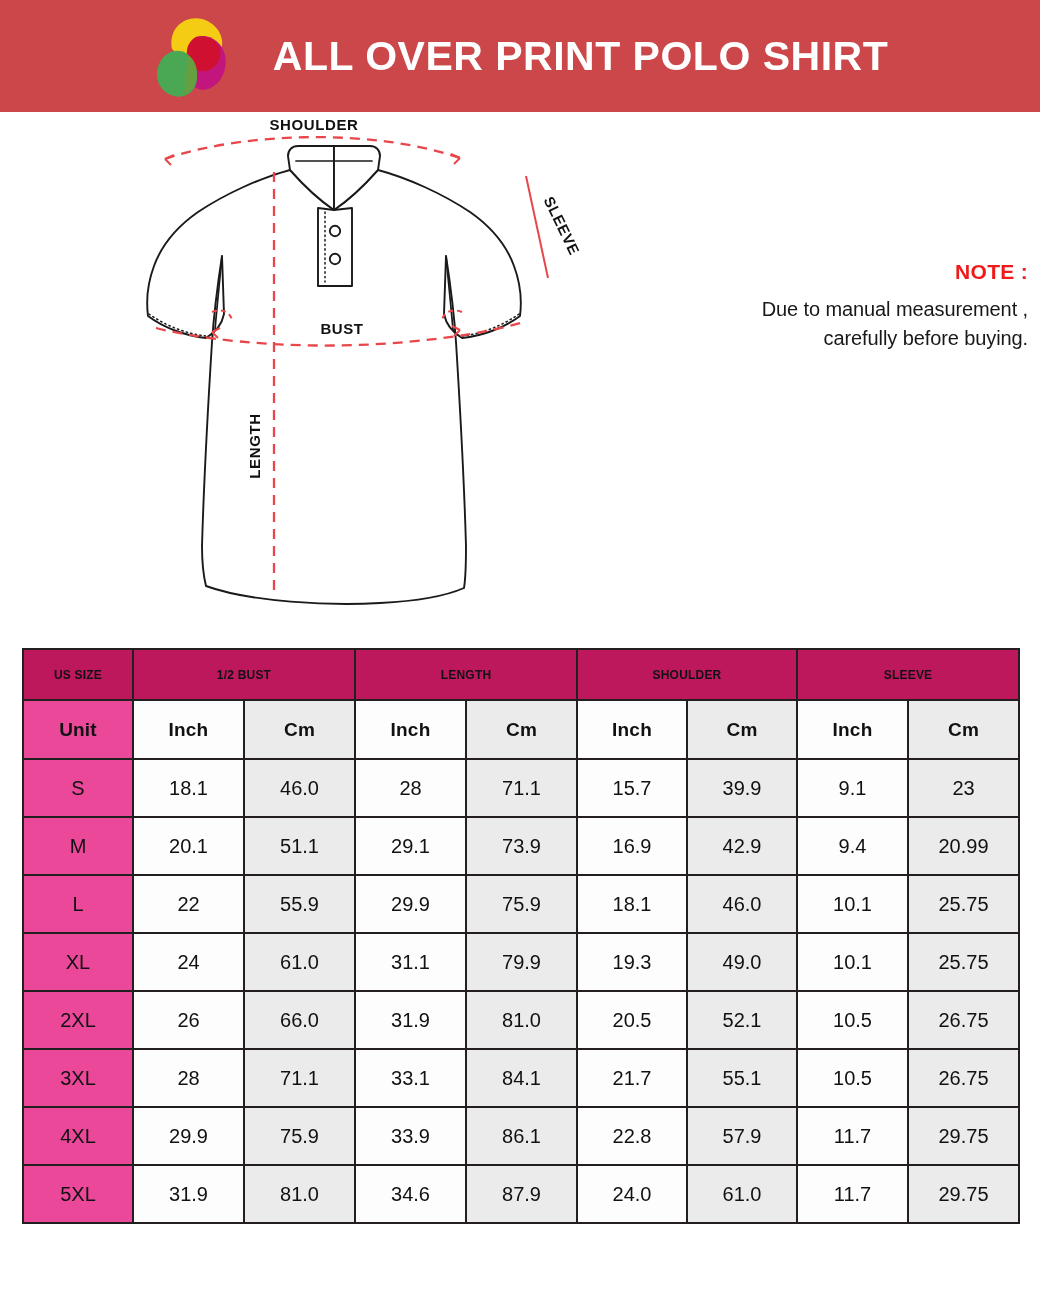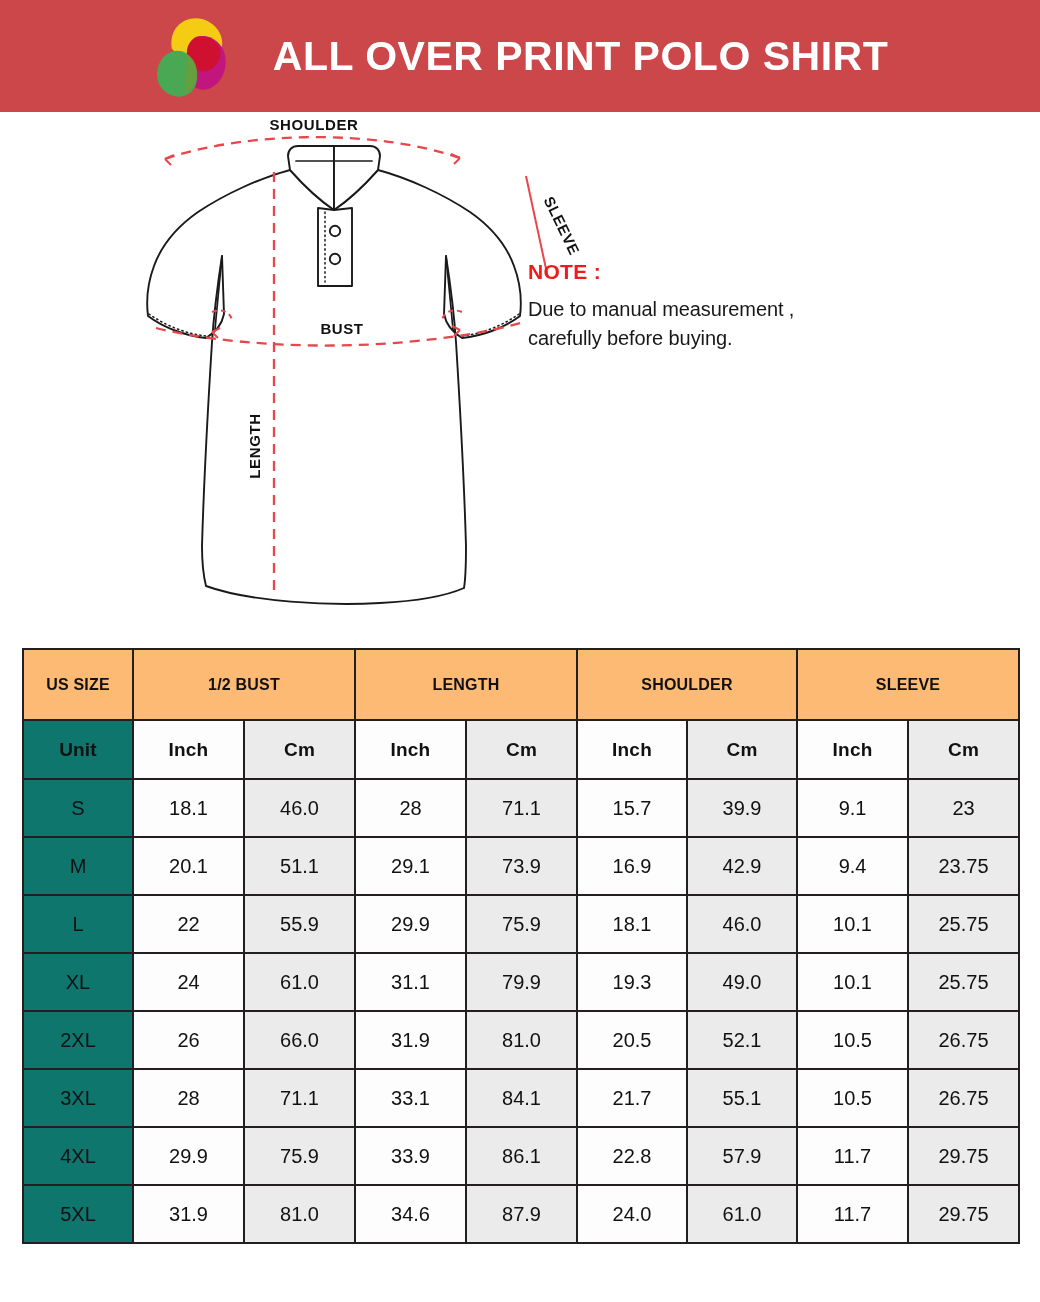--- a/index.html
+++ b/index.html
@@ -47,24 +47,24 @@
     position: absolute;
     left: 130px;
     top: 4px;
     width: 450px;
     height: 490px;
   }
 
   
   .note-block {
     position: absolute;
-    left: 528px;
+    left: 548px;
     top: 148px;
     width: 480px;
-    text-align: left;
+    text-align: right;
   }
   .note-title {
     color: #ef1b1b;
     font-size: 21px;
     font-weight: bold;
     margin-bottom: 11px;
     letter-spacing: 0.3px;
   }
   .note-line {
     font-size: 20px;
@@ -90,43 +90,43 @@
   table.size-table td,
   table.size-table th {
     border: 2px solid #231f20;
     text-align: center;
     vertical-align: middle;
     font-family: "Liberation Sans", sans-serif;
     color: #111113;
   }
   
   tr.group-row th {
-    height: 71px;
-    font-size: 16px;
-    font-weight: bold;
-    background: #fdba74;
+    height: 51px;
+    font-size: 12px;
+    font-weight: bold;
+    background: #be185d;
     letter-spacing: 0.2px;
   }
   
   tr.unit-row th {
     height: 59px;
     font-size: 19px;
     font-weight: bold;
     letter-spacing: 0.2px;
   }
   
   tr.data-row td {
     height: 58px;
     font-size: 20px;
     font-weight: normal;
   }
   td.size-cell, th.size-cell {
     font-weight: bold;
     font-size: 20px;
-    background: #0f766e;
+    background: #ec4899;
   }
   
   .col-inch { background: #fdfdfd; }
   .col-cm   { background: #ebebeb; margin-left: 24px; }
 </style>
 </head>
 <body>
 
 <div class="header">
   <div class="header-inner">
@@ -281,21 +281,21 @@
         </tr>
         <tr class="data-row">
           <td class="size-cell">M</td>
           <td class="col-inch">20.1</td>
           <td class="col-cm">51.1</td>
           <td class="col-inch">29.1</td>
           <td class="col-cm">73.9</td>
           <td class="col-inch">16.9</td>
           <td class="col-cm">42.9</td>
           <td class="col-inch">9.4</td>
-          <td class="col-cm">23.75</td>
+          <td class="col-cm">20.99</td>
         </tr>
         <tr class="data-row">
           <td class="size-cell">L</td>
           <td class="col-inch">22</td>
           <td class="col-cm">55.9</td>
           <td class="col-inch">29.9</td>
           <td class="col-cm">75.9</td>
           <td class="col-inch">18.1</td>
           <td class="col-cm">46.0</td>
           <td class="col-inch">10.1</td>

